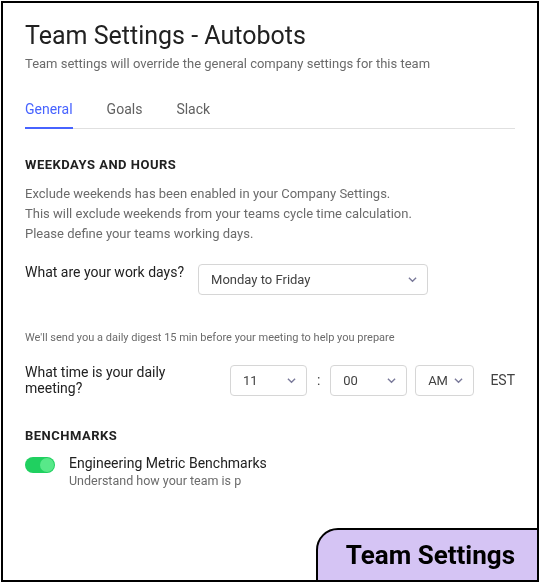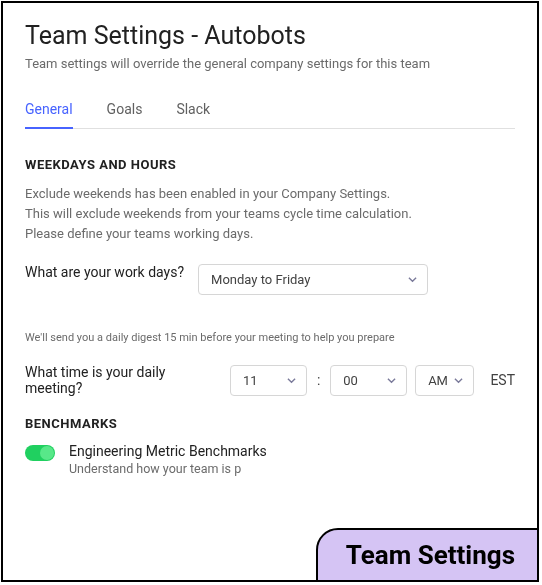--- a/index.html
+++ b/index.html
@@ -95,21 +95,21 @@
     .chevron svg { display: block; }
     .digest-text {
       font-size: 11px;
       color: #6b6b6b;
       margin-bottom: 20px;
     }
     .time-row {
       display: flex;
       align-items: center;
       gap: 8px;
-      margin-bottom: 20px;
+      margin-bottom: 32px;
     }
     .colon {
       font-size: 14px;
       color: #424242;
       padding: 0 2px;
     }
     .tz {
       font-size: 14px;
       color: #424242;
       margin-left: 8px;

